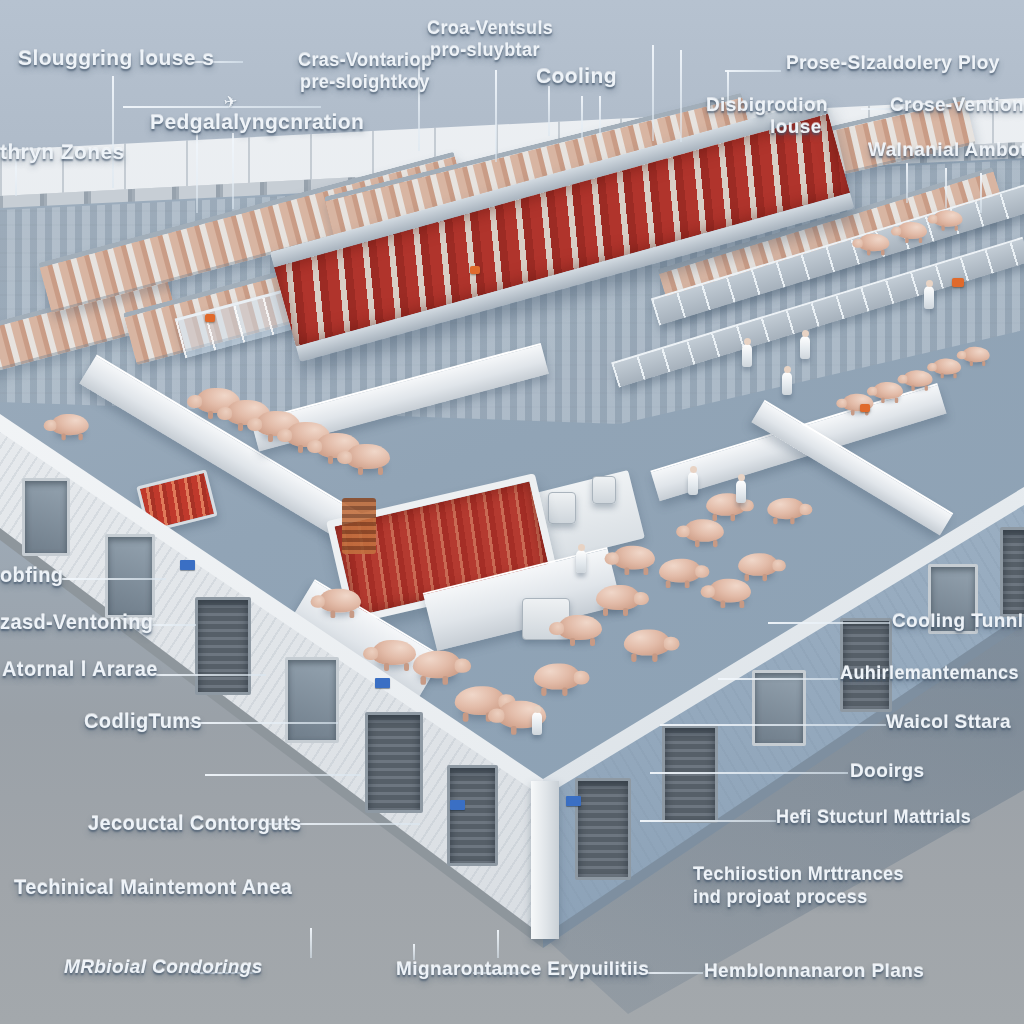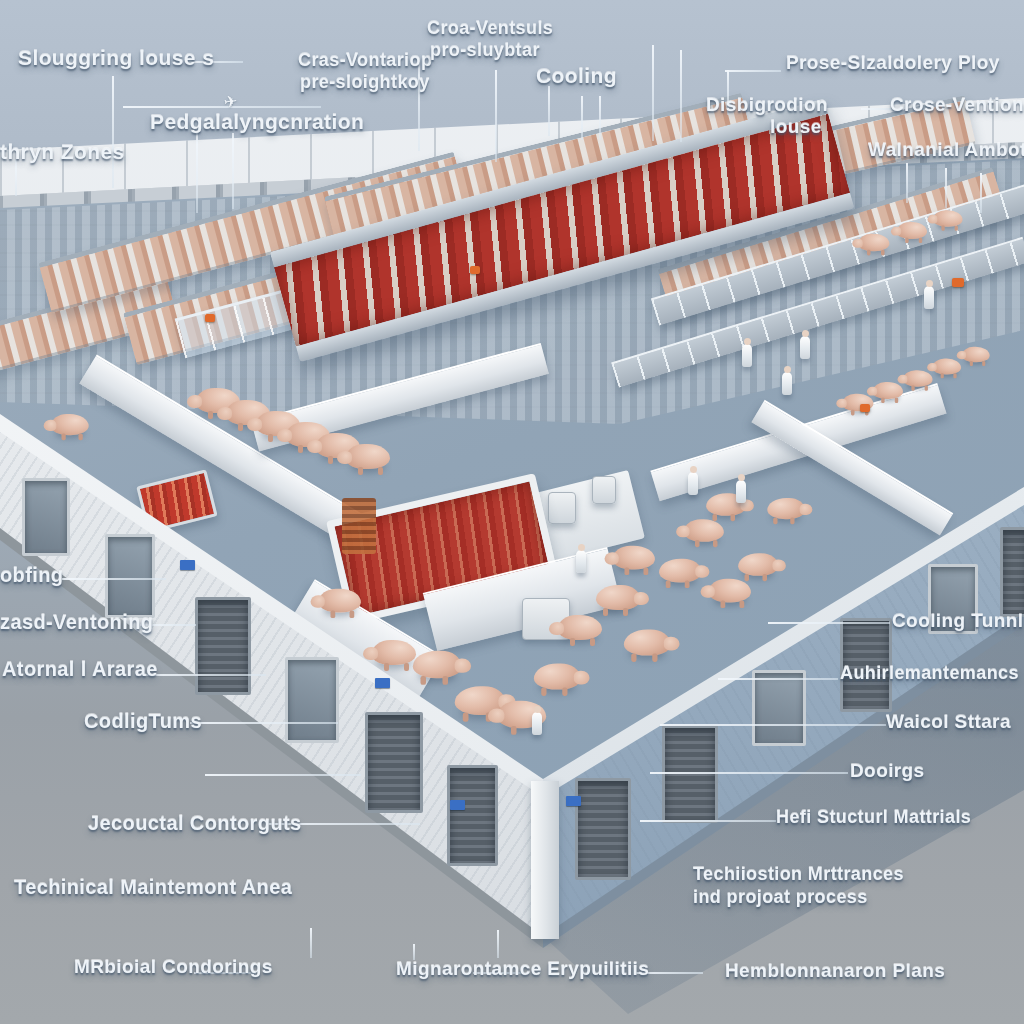--- a/index.html
+++ b/index.html
@@ -283,23 +283,23 @@
   <div class="lbl" style="left:706px;top:94px;font-size:19px;">Disbigrodion</div>
   <div class="lbl" style="left:770px;top:116px;font-size:19px;">louse</div>
   <div class="lbl" style="left:890px;top:94px;font-size:19px;">Crose-Vention</div>
   <div class="lbl" style="left:868px;top:139px;font-size:19px;">Walnanial Ambot</div>
   <div class="lbl" style="left:0px;top:564px;font-size:20px;">obfing</div>
   <div class="lbl" style="left:0px;top:611px;font-size:20px;">zasd-Ventoning</div>
   <div class="lbl" style="left:2px;top:658px;font-size:20px;">Atornal l Ararae</div>
   <div class="lbl" style="left:84px;top:710px;font-size:20px;">CodligTums</div>
   <div class="lbl" style="left:88px;top:812px;font-size:20px;">Jecouctal Contorguts</div>
   <div class="lbl" style="left:14px;top:876px;font-size:20px;">Techinical Maintemont Anea</div>
-  <div class="lbl" style="left:74px;top:956px;font-size:19px;">MRbioial Condorings</div>
+  <div class="lbl" style="left:64px;top:956px;font-size:19px;font-style:italic;">MRbioial Condorings</div>
   <div class="lbl" style="left:352px;top:958px;font-size:19px;margin-left:44px;">Mignarontamce Erypuilitiis</div>
-  <div class="lbl" style="left:704px;top:960px;font-size:19px;margin-left:21px;">Hemblonnanaron Plans</div>
+  <div class="lbl" style="left:704px;top:960px;font-size:19px;">Hemblonnanaron Plans</div>
   <div class="lbl" style="left:693px;top:864px;font-size:18px;">Techiiostion Mrttrances</div>
   <div class="lbl" style="left:693px;top:887px;font-size:18px;">ind projoat process</div>
   <div class="lbl" style="left:892px;top:610px;font-size:19px;">Cooling Tunnl</div>
   <div class="lbl" style="left:840px;top:663px;font-size:18px;">Auhirlemantemancs</div>
   <div class="lbl" style="left:886px;top:711px;font-size:19px;">Waicol Sttara</div>
   <div class="lbl" style="left:850px;top:760px;font-size:19px;">Dooirgs</div>
   <div class="lbl" style="left:776px;top:807px;font-size:18px;">Hefi Stucturl Mattrials</div>
 
 </div>
 

